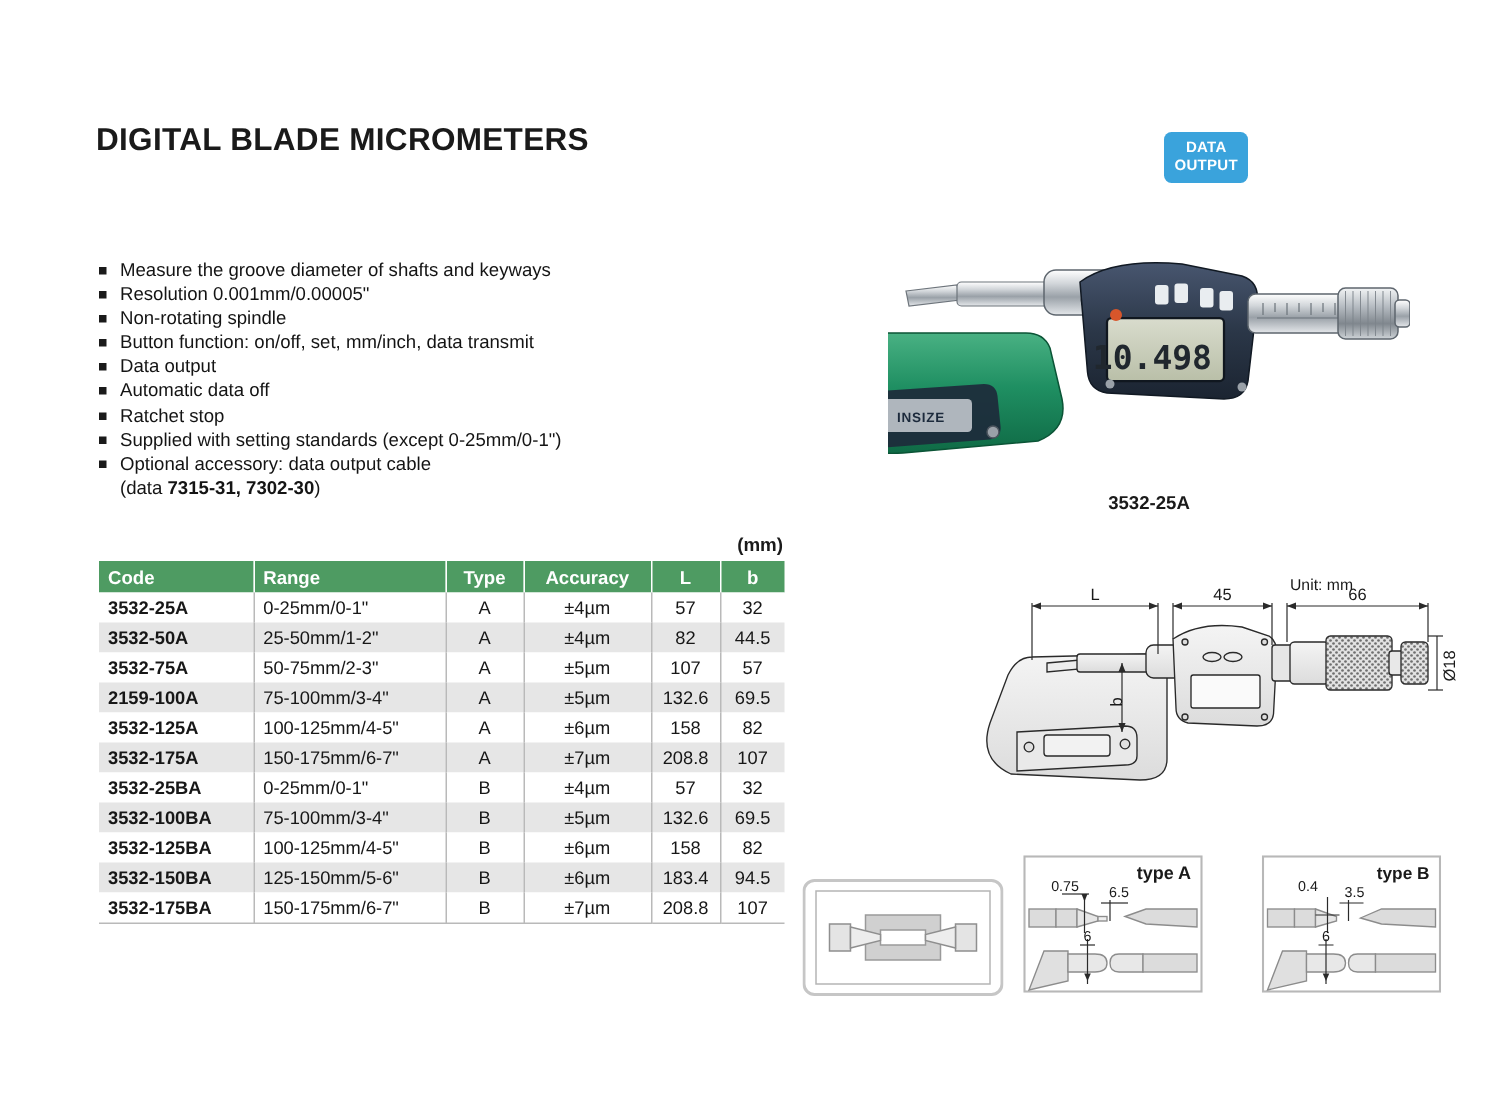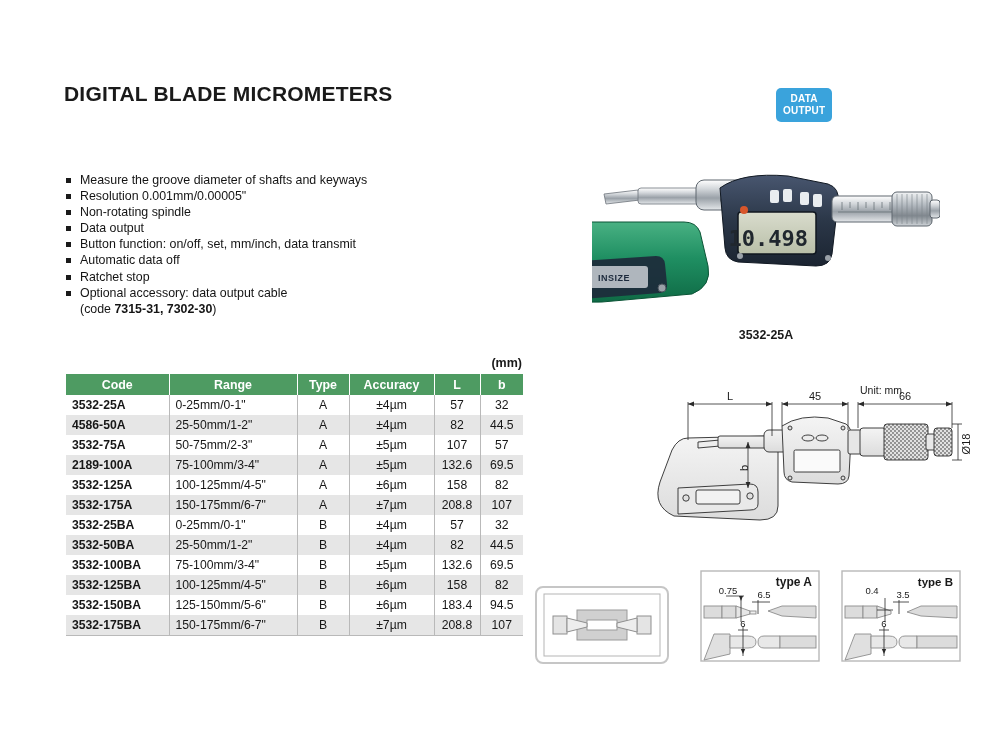--- a/index.html
+++ b/index.html
@@ -46,21 +46,21 @@
   .spec-table{
     position:absolute;left:66px;top:374px;width:457px;
     border-collapse:collapse;font-size:12.2px;
   }
   .spec-table th{
     background:#4e9b62;color:#fff;font-weight:bold;font-size:12.4px;
     height:21px;padding:0 6px;text-align:center;white-space:nowrap;
     border-right:1px solid #ffffff;
   }
   .spec-table th:last-child{border-right:none;}
-  .spec-table th.l-col{text-align:center;}
+  .spec-table th.l-col{text-align:left;}
   .spec-table td{
     height:20px;padding:0 6px;text-align:center;white-space:nowrap;
     border-right:1px solid #b9b9b9;color:#171717;
   }
   .spec-table td:last-child{border-right:none;}
   .spec-table td.code{text-align:left;font-weight:bold;}
   .spec-table td.range{text-align:left;}
   .spec-table tbody tr:nth-child(odd){background:#ffffff;}
   .spec-table tbody tr:nth-child(even){background:#e6e6e6;}
   .spec-table tbody tr:last-child td{border-bottom:1px solid #b9b9b9;}
@@ -81,21 +81,21 @@
 
   
   .drawing{position:absolute;left:560px;top:380px;width:430px;height:170px;}
   .unit-label{
     position:absolute;left:860px;top:384px;font-size:10.5px;color:#1a1a1a;
   }
 
   
   .app-diagram{position:absolute;left:535px;top:586px;width:134px;height:78px;}
   .type-box{position:absolute;top:570px;width:120px;height:92px;}
-  .type-a{left:700px;}
+  .type-a{left:682px;}
   .type-b{left:841px;}
   .type-title{
     position:absolute;top:4px;right:8px;font-size:12px;font-weight:bold;color:#1a1a1a;
   }
 </style>
 </head>
 <body>
 
 <div class="page">
 
@@ -116,41 +116,42 @@
     <div class="feature">
       <span class="bullet"></span>
       <span>Resolution 0.001mm/0.00005"</span>
     </div>
     <div class="feature">
       <span class="bullet"></span>
       <span>Non-rotating spindle</span>
     </div>
     <div class="feature">
       <span class="bullet"></span>
+      <span>Button function: on/off, set, mm/inch, data transmit</span>
+    </div>
+    <div class="feature">
+      <span class="bullet"></span>
       <span>Data output</span>
     </div>
     <div class="feature">
       <span class="bullet"></span>
-      <span>Button function: on/off, set, mm/inch, data transmit</span>
-    </div>
-    <div class="feature">
-      <span class="bullet"></span>
       <span>Automatic data off</span>
     </div>
     <div class="feature">
       <span class="bullet"></span>
       <span>Ratchet stop</span>
     </div>
     <div class="feature">
       <span class="bullet"></span>
+      <span>Supplied with setting standards (except 0-25mm/0-1")</span>
     </div>
     <div class="feature">
       <span class="bullet"></span>
       <span>Optional accessory: data output cable</span>
-      <span class="sub"><span>(code </span><b>7315-31, 7302-30</b><span>)</span></span>
+      <span class="sub"><span>(data </span><b>7315-31, 7302-30</b><span>)</span></span>
     </div>
   </div>
 
   <div class="mm-label">(mm)</div>
 
   <table class="spec-table">
     <colgroup>
       <col class="col-code">
         <col class="col-range">
         <col class="col-type">
@@ -171,37 +172,37 @@
     <tbody id="table-body">
         <tr>
           <td class="code">3532-25A</td>
           <td class="range">0-25mm/0-1"</td>
           <td>A</td>
           <td>±4µm</td>
           <td>57</td>
           <td>32</td>
         </tr>
         <tr>
-          <td class="code">4586-50A</td>
+          <td class="code">3532-50A</td>
           <td class="range">25-50mm/1-2"</td>
           <td>A</td>
           <td>±4µm</td>
           <td>82</td>
           <td>44.5</td>
         </tr>
         <tr>
           <td class="code">3532-75A</td>
           <td class="range">50-75mm/2-3"</td>
           <td>A</td>
           <td>±5µm</td>
           <td>107</td>
           <td>57</td>
         </tr>
         <tr>
-          <td class="code">2189-100A</td>
+          <td class="code">2159-100A</td>
           <td class="range">75-100mm/3-4"</td>
           <td>A</td>
           <td>±5µm</td>
           <td>132.6</td>
           <td>69.5</td>
         </tr>
         <tr>
           <td class="code">3532-125A</td>
           <td class="range">100-125mm/4-5"</td>
           <td>A</td>
@@ -217,28 +218,20 @@
           <td>208.8</td>
           <td>107</td>
         </tr>
         <tr>
           <td class="code">3532-25BA</td>
           <td class="range">0-25mm/0-1"</td>
           <td>B</td>
           <td>±4µm</td>
           <td>57</td>
           <td>32</td>
-        </tr>
-        <tr>
-          <td class="code">3532-50BA</td>
-          <td class="range">25-50mm/1-2"</td>
-          <td>B</td>
-          <td>±4µm</td>
-          <td>82</td>
-          <td>44.5</td>
         </tr>
         <tr>
           <td class="code">3532-100BA</td>
           <td class="range">75-100mm/3-4"</td>
           <td>B</td>
           <td>±5µm</td>
           <td>132.6</td>
           <td>69.5</td>
         </tr>
         <tr>

